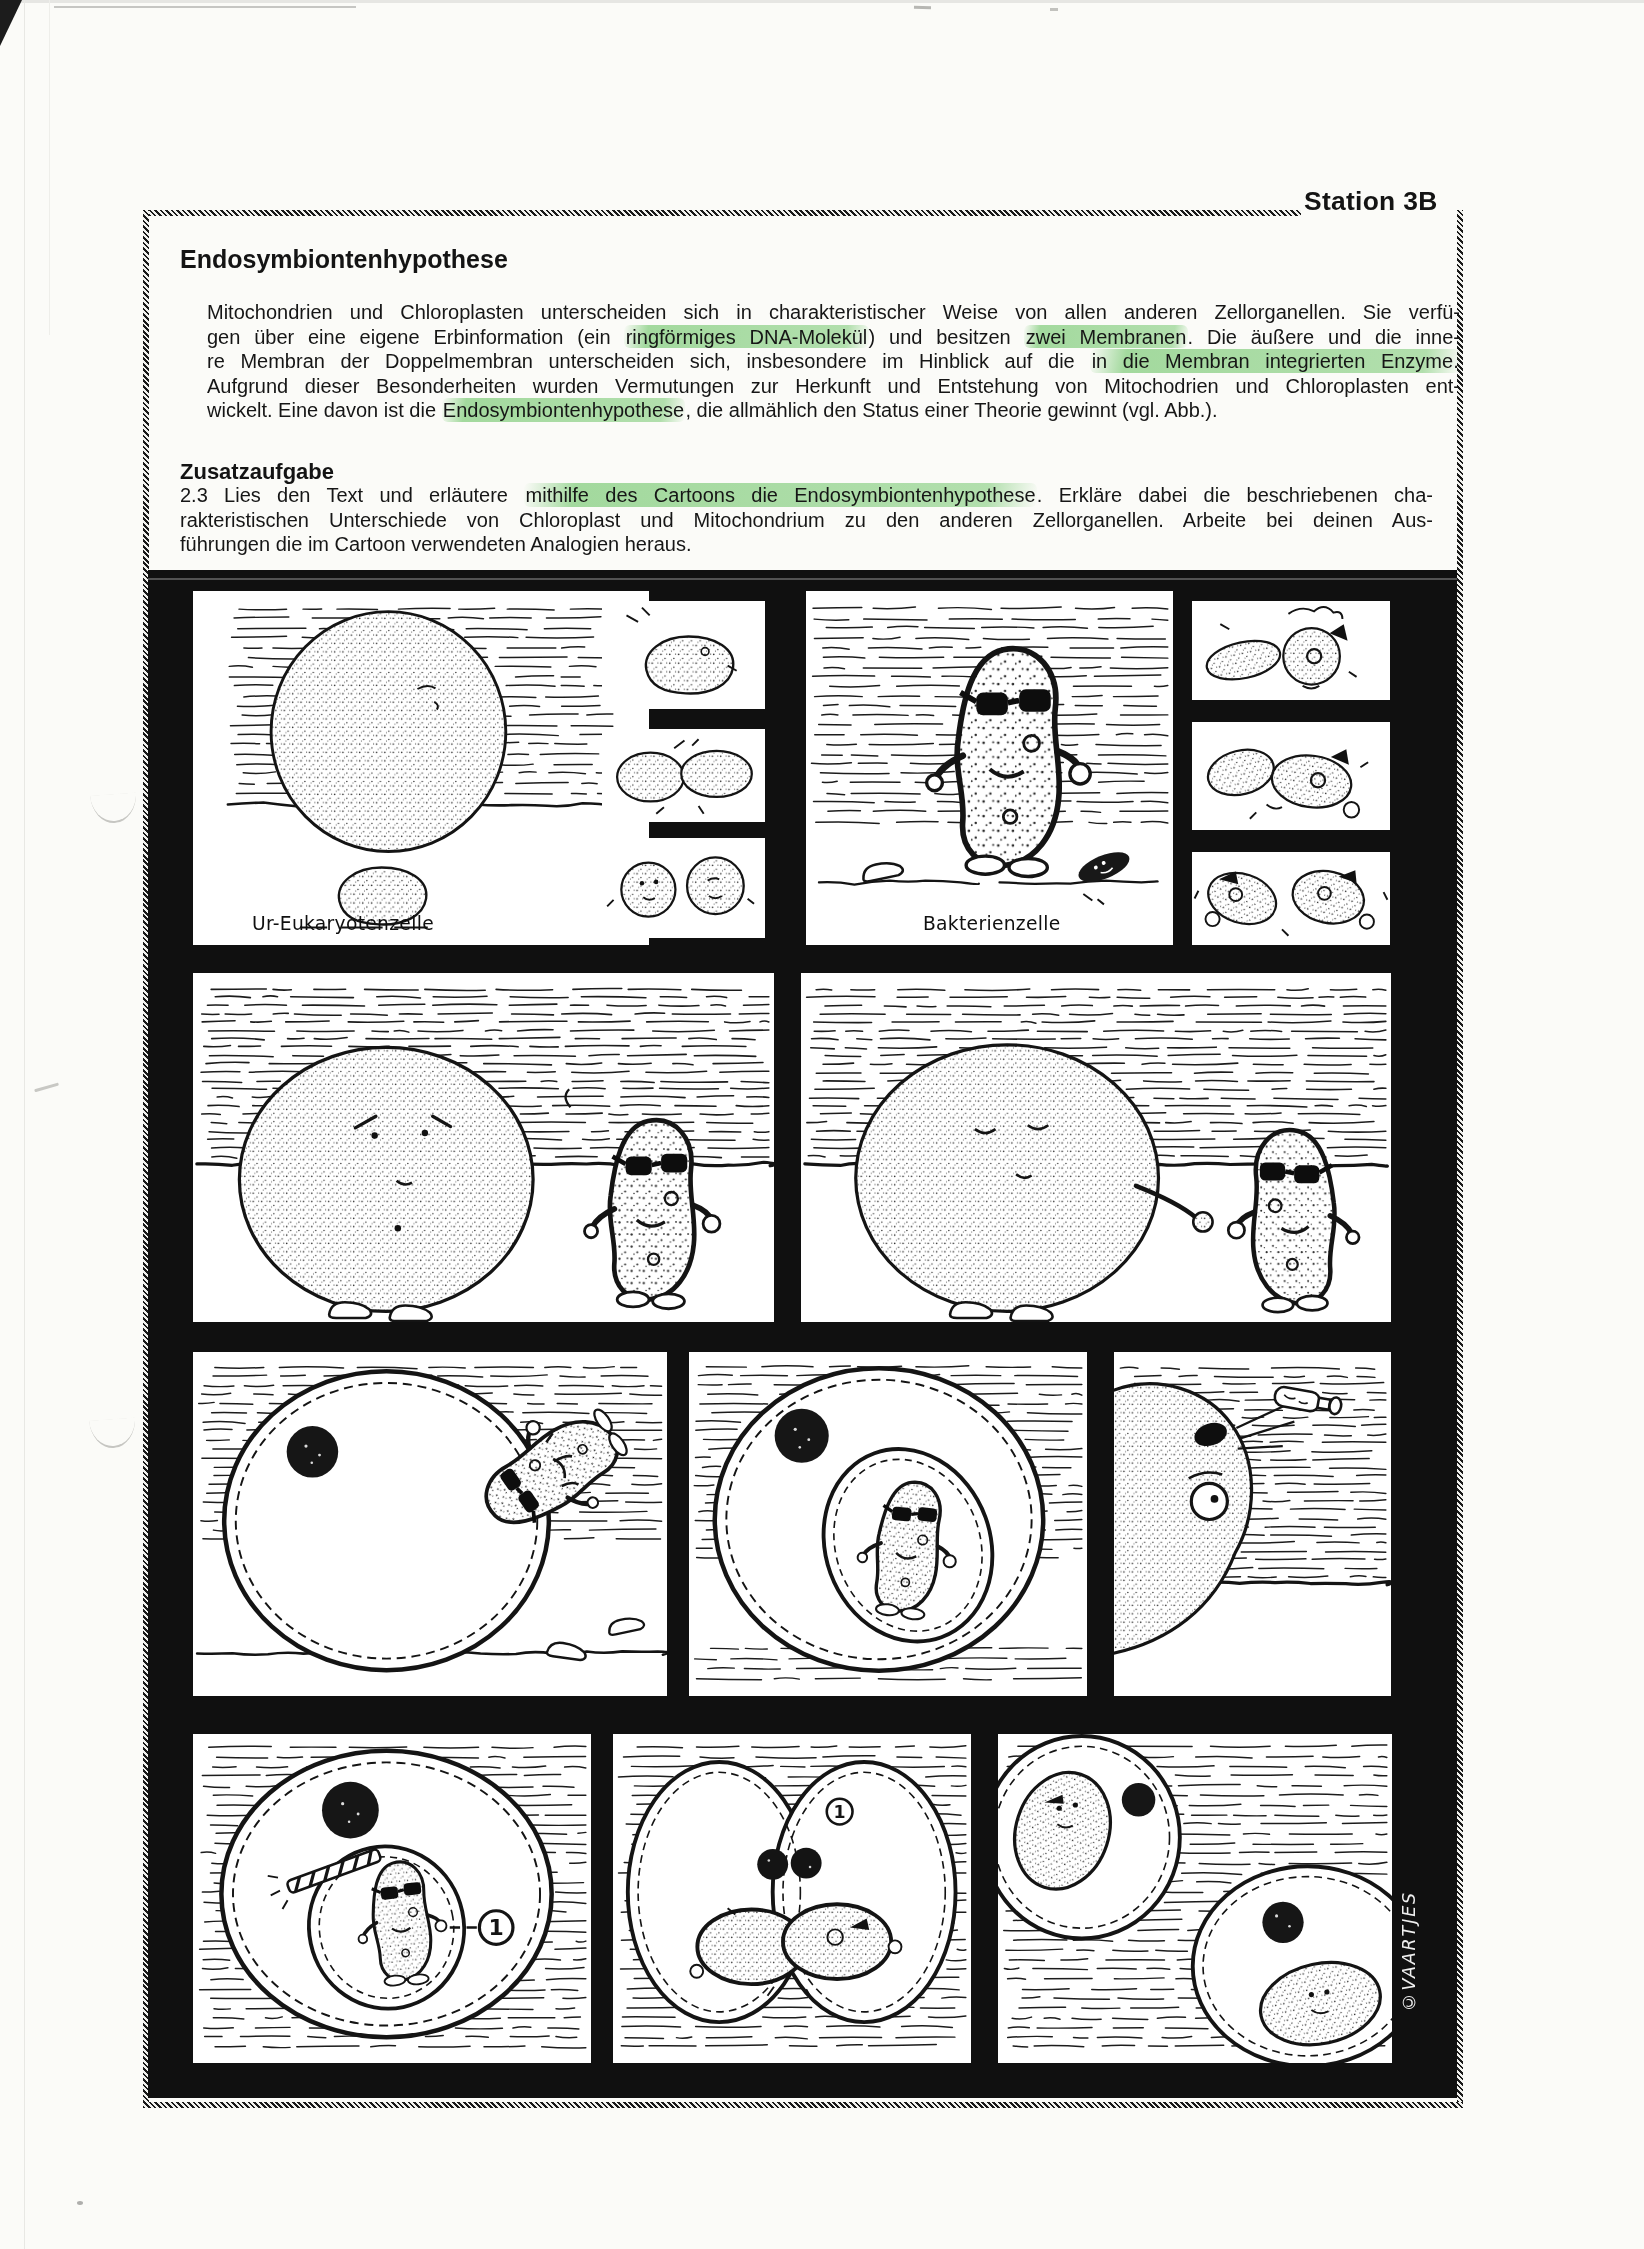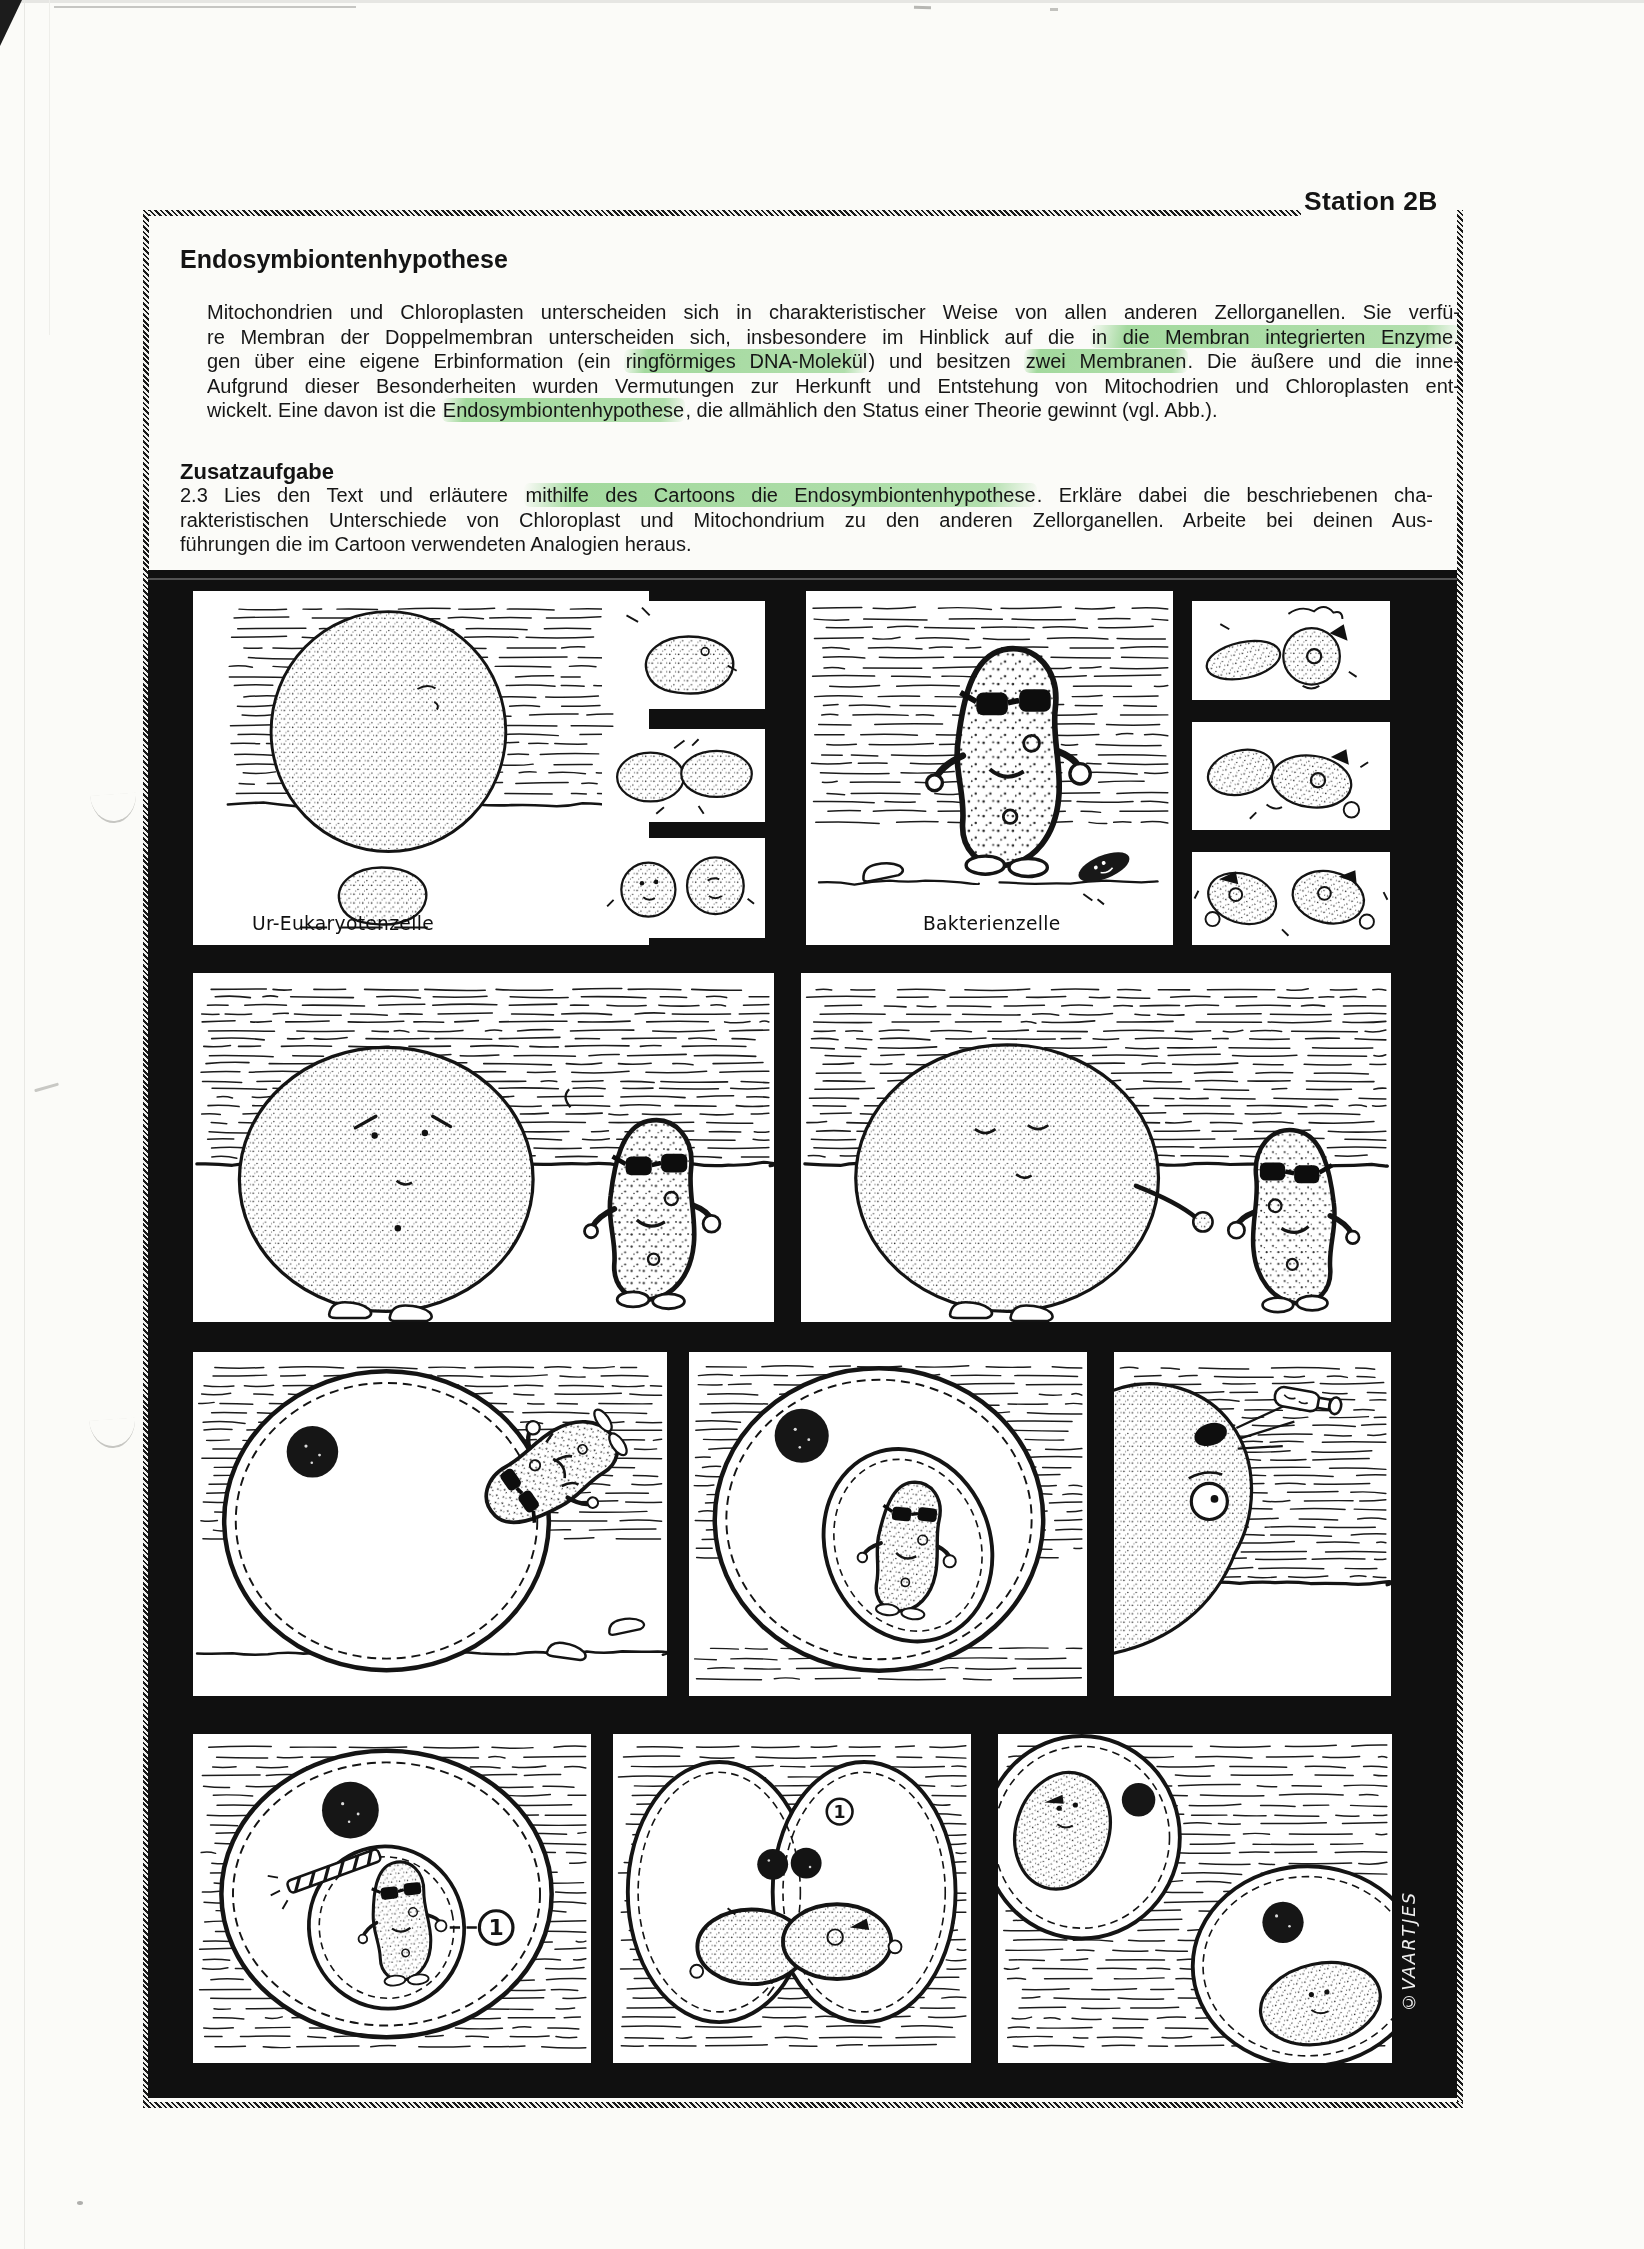--- a/index.html
+++ b/index.html
@@ -57,27 +57,27 @@
   <div class="art art-arc" id="art-arc1"></div>
   <div class="art art-arc" id="art-arc2"></div>
   <div class="art" id="art-pencil"></div>
   <div class="art" id="art-speck"></div>
 
   <div class="bseg" style="left:143px;top:210px;width:1158px;height:5.8px;"></div>
   <div class="bseg" style="left:143px;top:210px;width:5.8px;height:1898px;"></div>
   <div class="bseg" style="left:1457px;top:210px;width:5.8px;height:1898px;"></div>
   <div class="bseg" style="left:143px;top:2102px;width:1320px;height:5.8px;"></div>
 
-  <div class="station">Station 2B</div>
+  <div class="station">Station 3B</div>
   <div class="doc-title">Endosymbiontenhypothese</div>
 
   <div class="para" style="top:300px;margin-left:27px;">
       <div class="tline"><span>Mitochondrien und Chloroplasten unterscheiden sich in charakteristischer Weise von allen anderen Zellorganellen. Sie verfü-</span></div>
+      <div class="tline"><span>gen über eine eigene Erbinformation (ein </span><span class="hl">ringförmiges DNA-Molekül</span><span>) und besitzen </span><span class="hl">zwei Membranen</span><span>. Die äußere und die inne-</span></div>
       <div class="tline"><span>re Membran der Doppelmembran unterscheiden sich, insbesondere im Hinblick auf die </span><span class="hl">in die Membran integrierten Enzyme.</span></div>
-      <div class="tline"><span>gen über eine eigene Erbinformation (ein </span><span class="hl">ringförmiges DNA-Molekül</span><span>) und besitzen </span><span class="hl">zwei Membranen</span><span>. Die äußere und die inne-</span></div>
       <div class="tline"><span>Aufgrund dieser Besonderheiten wurden Vermutungen zur Herkunft und Entstehung von Mitochodrien und Chloroplasten ent-</span></div>
       <div class="tline last"><span>wickelt. Eine davon ist die </span><span class="hl">Endosymbiontenhypothese</span><span>, die allmählich den Status einer Theorie gewinnt (vgl. Abb.).</span></div>
     </div>
 
   <div class="task-head">Zusatzaufgabe</div>
   <div class="para" style="top:483px;">
       <div class="tline"><span>2.3 Lies den Text und erläutere </span><span class="hl">mithilfe des Cartoons die Endosymbiontenhypothese</span><span>. Erkläre dabei die beschriebenen cha-</span></div>
       <div class="tline"><span>rakteristischen Unterschiede von Chloroplast und Mitochondrium zu den anderen Zellorganellen. Arbeite bei deinen Aus-</span></div>
       <div class="tline last"><span>führungen die im Cartoon verwendeten Analogien heraus.</span></div>
     </div>

